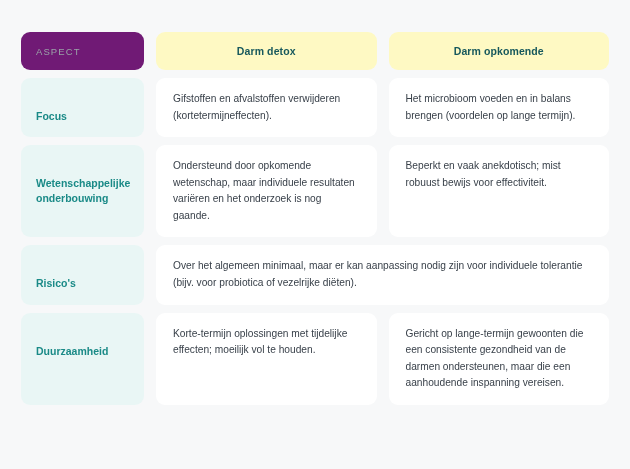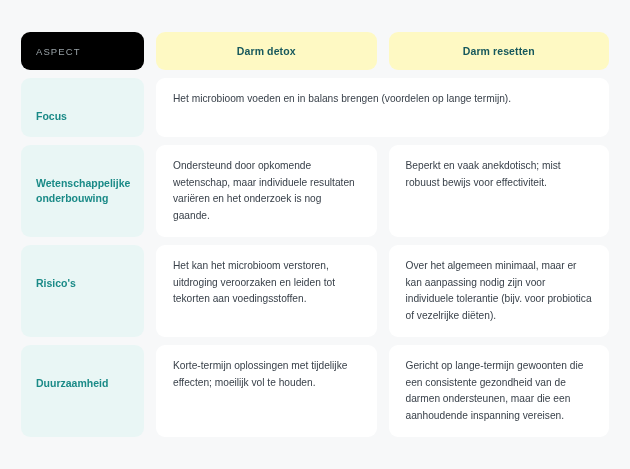--- a/index.html
+++ b/index.html
@@ -42,21 +42,21 @@
   }
 
   
   .header-row .cell {
     height: 38px;
     display: flex;
     align-items: center;
     border-radius: 9px;
   }
   .cell-aspect-head {
-    background: #000000;
+    background: #701a75;
     padding-left: 15px;
     box-sizing: border-box;
   }
   .aspect-head-label {
     font-size: 9.5px;
     letter-spacing: 1.1px;
     color: #9aa3a8;
     font-weight: 400;
     text-transform: uppercase;
   }
@@ -109,27 +109,30 @@
 <div class="comparison-table">
 
   <div class="table-row header-row">
     <div class="cell cell-aspect-head col-aspect">
       <span class="aspect-head-label">ASPECT</span>
     </div>
     <div class="cell cell-col-head col-body">
       <span class="col-head-label">Darm detox</span>
     </div>
     <div class="cell cell-col-head col-body">
-      <span class="col-head-label">Darm resetten</span>
+      <span class="col-head-label">Darm opkomende</span>
     </div>
   </div>
 
   <div class="table-row data-row">
     <div class="cell-aspect col-aspect">
       <span class="aspect-label">Focus</span>
+    </div>
+    <div class="cell-text col-body">
+      <span class="cell-text-label">Gifstoffen en afvalstoffen verwijderen (kortetermijneffecten).</span>
     </div>
     <div class="cell-text col-body">
       <span class="cell-text-label">Het microbioom voeden en in balans brengen (voordelen op lange termijn).</span>
     </div>
   </div>
 
 
   <div class="table-row data-row">
     <div class="cell-aspect col-aspect">
       <span class="aspect-label">Wetenschappelijke onderbouwing</span>
@@ -140,23 +143,20 @@
     <div class="cell-text col-body">
       <span class="cell-text-label">Beperkt en vaak anekdotisch; mist robuust bewijs voor effectiviteit.</span>
     </div>
   </div>
 
   <div class="table-row data-row">
     <div class="cell-aspect col-aspect">
       <span class="aspect-label">Risico's</span>
     </div>
     <div class="cell-text col-body">
-      <span class="cell-text-label">Het kan het microbioom verstoren, uitdroging veroorzaken en leiden tot tekorten aan voedingsstoffen.</span>
-    </div>
-    <div class="cell-text col-body">
       <span class="cell-text-label">Over het algemeen minimaal, maar er kan aanpassing nodig zijn voor individuele tolerantie (bijv. voor probiotica of vezelrijke diëten).</span>
     </div>
   </div>
 
   <div class="table-row data-row">
     <div class="cell-aspect col-aspect">
       <span class="aspect-label">Duurzaamheid</span>
     </div>
     <div class="cell-text col-body">
       <span class="cell-text-label">Korte-termijn oplossingen met tijdelijke effecten; moeilijk vol te houden.</span>

